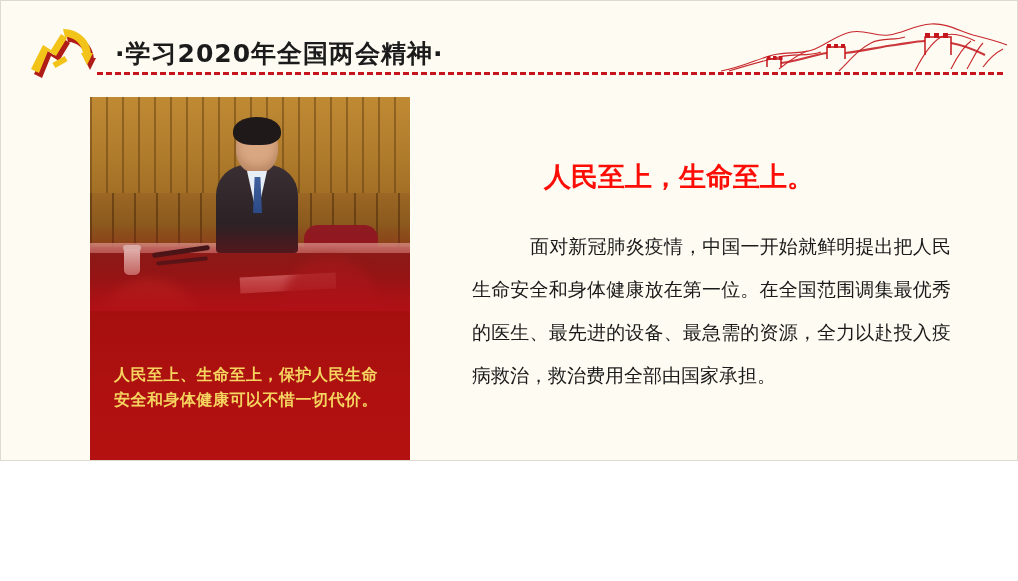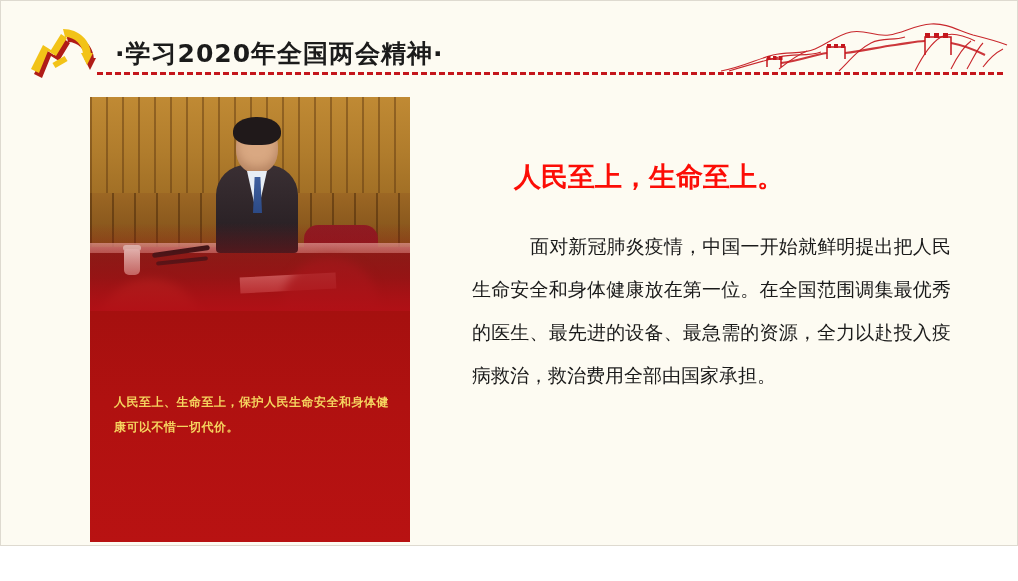--- a/index.html
+++ b/index.html
@@ -11,21 +11,21 @@
     width: 1018px;
     height: 581px;
     overflow: hidden;
     font-family: "Liberation Sans", "DejaVu Sans", sans-serif;
   }
 
   
   #slide {
     position: relative;
     width: 1018px;
-    height: 546px;
+    height: 461px;
     box-sizing: border-box;
     background: #fdfbf2;
     border: 1px solid #dedad0;
     overflow: hidden;
   }
 
   
   #header-emblem {
     position: absolute;
     left: 22px;
@@ -237,31 +237,30 @@
     background: linear-gradient(180deg, #a5100f 0%, #b01110 40%, #b81212 100%);
   }
 
   #poster-caption {
     position: absolute;
     left: 24px;
     top: 265px;
     width: 278px;
     font-family: "DejaVu Serif", "Liberation Serif", serif;
     font-weight: bold;
-    font-size: 12px;
+    font-size: 16px;
     line-height: 25px;
     color: #f5d45f;
     letter-spacing: .5px;
-    margin-top: 28px;
   }
 
   
   #content-heading {
     position: absolute;
-    left: 513px;
+    left: 543px;
     top: 158px;
     font-size: 27px;
     font-weight: bold;
     line-height: 36px;
     color: #fc0d06;
     white-space: nowrap;
     font-family: "DejaVu Sans", "Liberation Sans", sans-serif;
   }
 
   #content-body {

